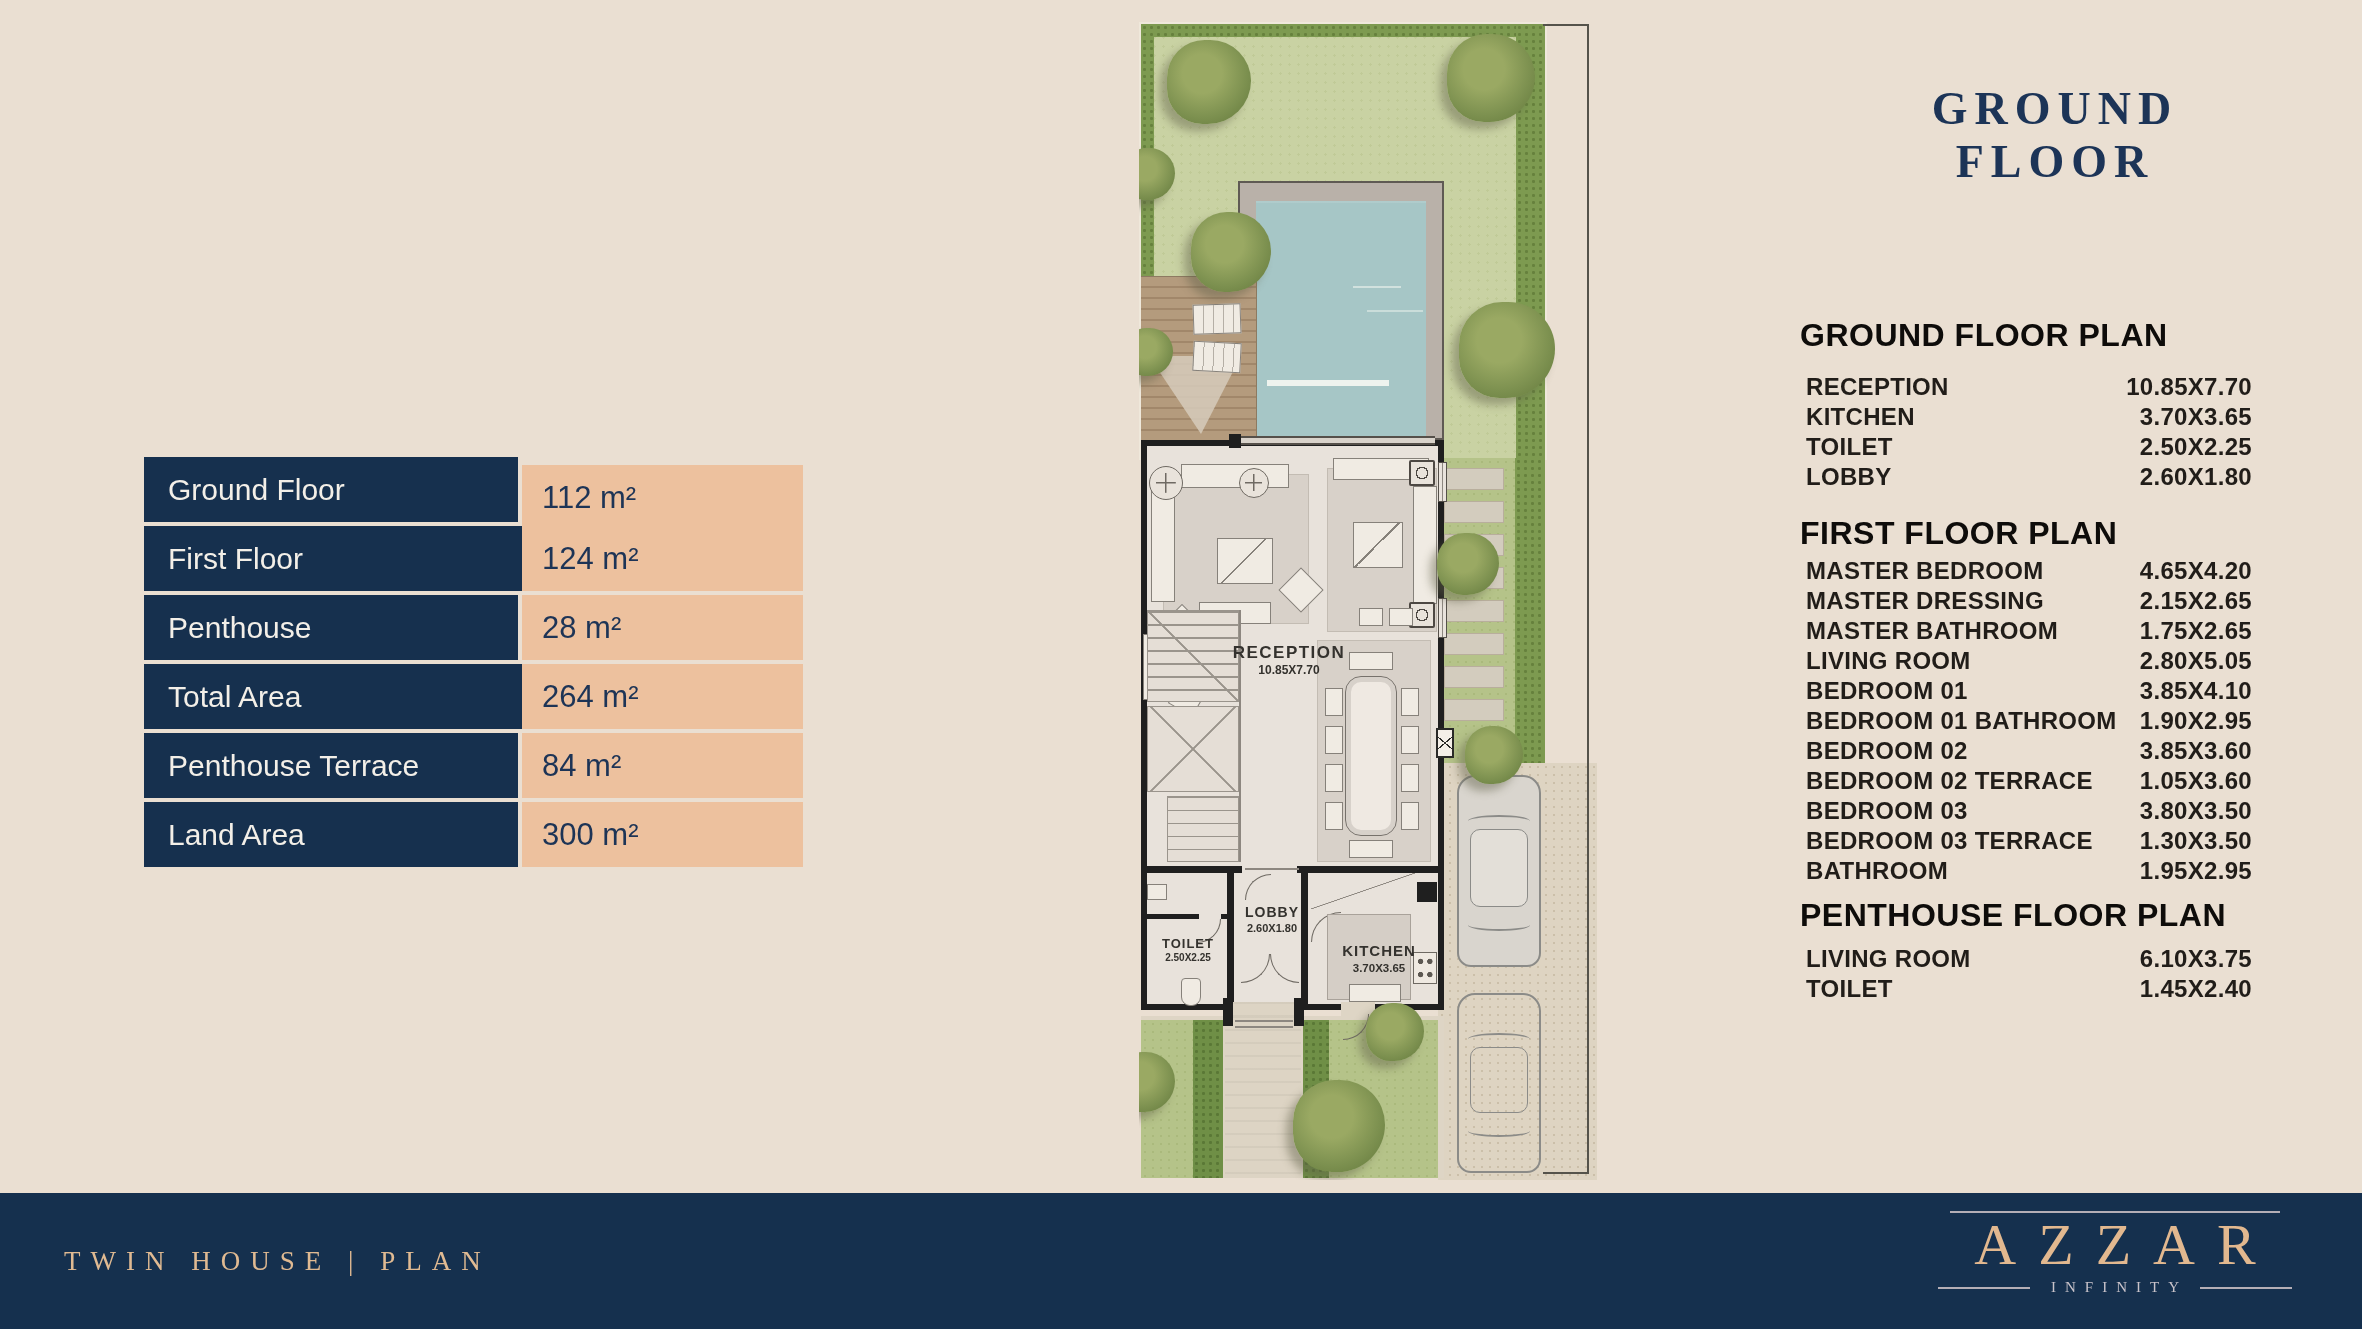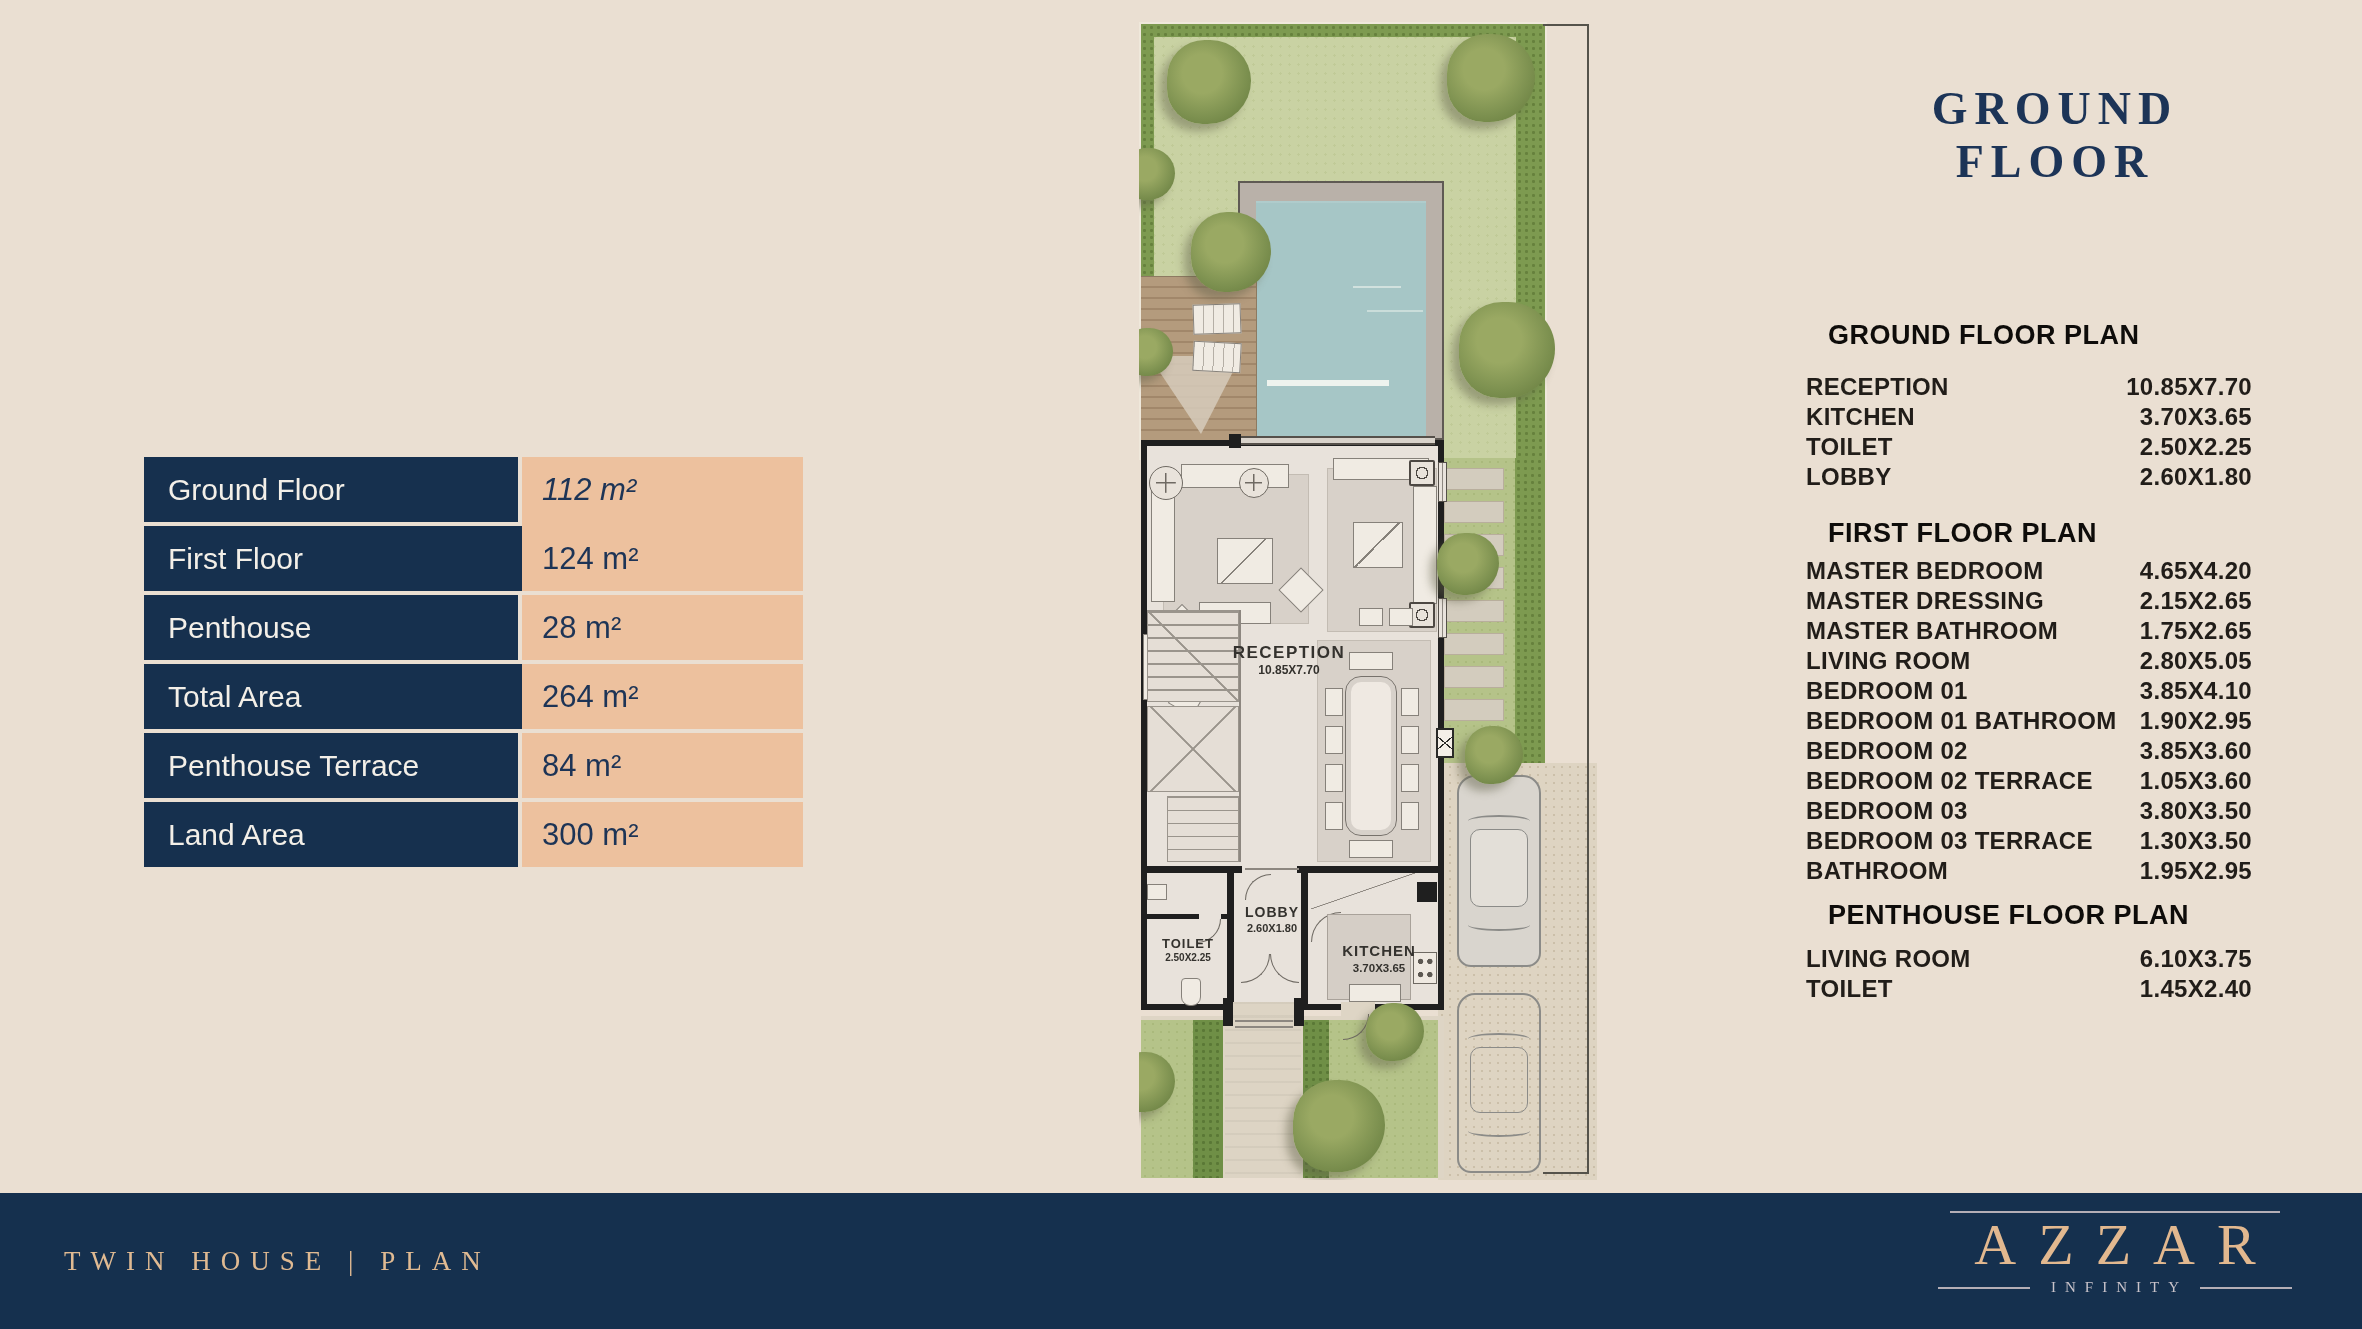--- a/index.html
+++ b/index.html
@@ -10,22 +10,22 @@
   
   .tbl-row-label{background:#16304e;color:#f3efe8;font-size:30px;line-height:65px;
     padding-left:24px;box-sizing:border-box;}
   .tbl-row-value{background:#edc19e;color:#1d3456;font-size:31px;line-height:65px;
     padding-left:20px;box-sizing:border-box;}
 
   
   .floor-title{font-family:"Liberation Serif",serif;font-weight:600;color:#1c3457;
     font-size:46px;letter-spacing:7px;text-align:center;margin:0;}
   .room-panel{width:452px;color:#211d19;}
-  .sec-heading{font-size:27px;font-weight:bold;color:#0e0c0a;letter-spacing:.5px;
-    height:34px;line-height:34px;margin-left:28px;}
+  .sec-heading{font-size:32px;font-weight:bold;color:#0e0c0a;letter-spacing:.5px;
+    height:34px;line-height:34px;}
   .room-row{display:flex;justify-content:space-between;align-items:center;height:30px;
     font-size:24px;font-weight:bold;letter-spacing:.3px;padding-left:6px;box-sizing:border-box;}
   .room-row .dim{text-align:right;}
   .rows-gf{margin-top:20px;}
   .h-ff{margin-top:24px;}
   .rows-ff{margin-top:6px;}
   .h-ph{margin-top:12px;}
   .rows-ph{margin-top:12px;}
 
   
@@ -123,21 +123,21 @@
   .thinline{background:#8d8780;}
   .greyblock{background:#d5cec6;border:1px solid #a9a29a;box-sizing:border-box;}
 </style>
 </head>
 <body>
 
 <div class="page">
 
   <section class="a" style="left:144px;top:457px;width:660px;">
     <div class="a tbl-row-label" style="left:0;top:0;width:374px;height:65px;">Ground Floor</div>
-    <div class="a tbl-row-value" style="left:378px;top:0;width:281px;height:72px;font-style:italic;">112 m²</div>
+    <div class="a tbl-row-value" style="left:378px;top:8px;width:281px;height:72px;">112 m²</div>
     <div class="a tbl-row-label" style="left:0;top:69px;width:426px;height:65px;">First Floor</div>
     <div class="a tbl-row-value" style="left:378px;top:69px;width:281px;height:65px;">124 m²</div>
     <div class="a tbl-row-label" style="left:0;top:138px;width:374px;height:65px;">Penthouse</div>
     <div class="a tbl-row-value" style="left:378px;top:138px;width:281px;height:65px;">28 m²</div>
     <div class="a tbl-row-label" style="left:0;top:207px;width:444px;height:65px;">Total Area</div>
     <div class="a tbl-row-value" style="left:378px;top:207px;width:281px;height:65px;">264 m²</div>
     <div class="a tbl-row-label" style="left:0;top:276px;width:374px;height:65px;">Penthouse Terrace</div>
     <div class="a tbl-row-value" style="left:378px;top:276px;width:281px;height:65px;">84 m²</div>
     <div class="a tbl-row-label" style="left:0;top:345px;width:374px;height:65px;">Land Area</div>
     <div class="a tbl-row-value" style="left:378px;top:345px;width:281px;height:65px;">300 m²</div>

